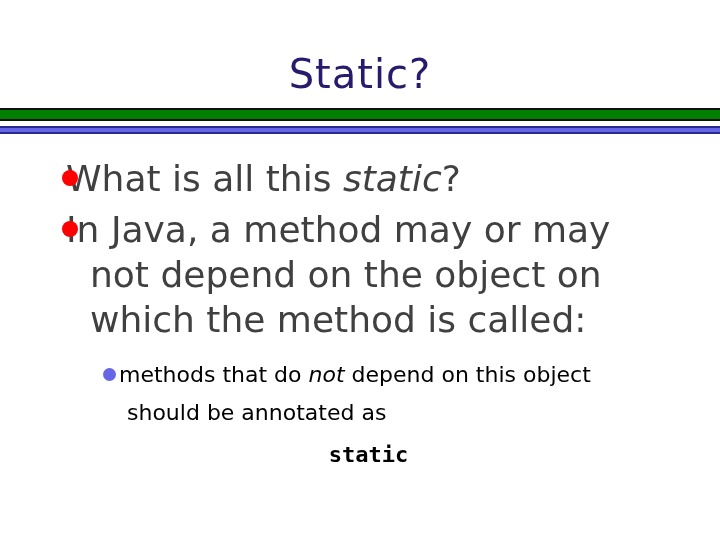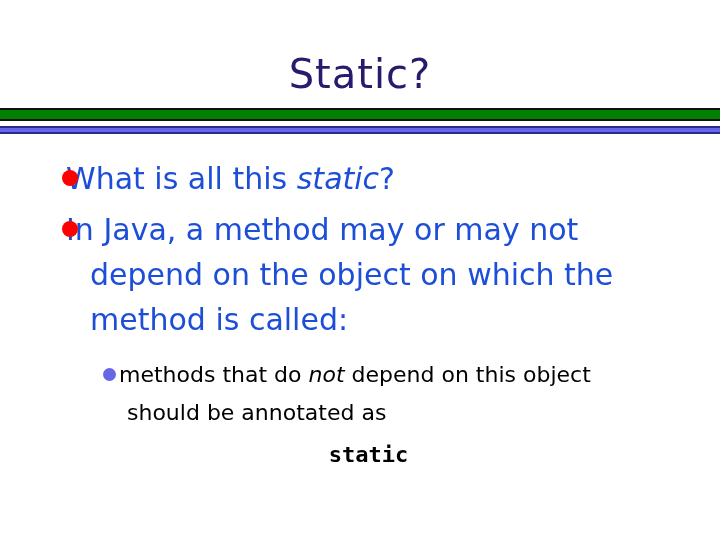--- a/index.html
+++ b/index.html
@@ -73,23 +73,23 @@
     left: 0;
     width: 720px;
   }
 
   .bullet-l1 {
     position: relative;
     padding-left: 90px;
     padding-right: 40px;
     margin-bottom: 6px;
     font-family: "DejaVu Sans", sans-serif;
-    font-size: 30px;
+    font-size: 36px;
     line-height: 45px;
-    color: #1d4ed8;
+    color: #404040;
   }
   .bullet-l1 .marker {
     position: absolute;
     left: 62px;
     top: 14px;
     width: 16px;
     height: 16px;
     border-radius: 50%;
     background: #ff0000;
   }

